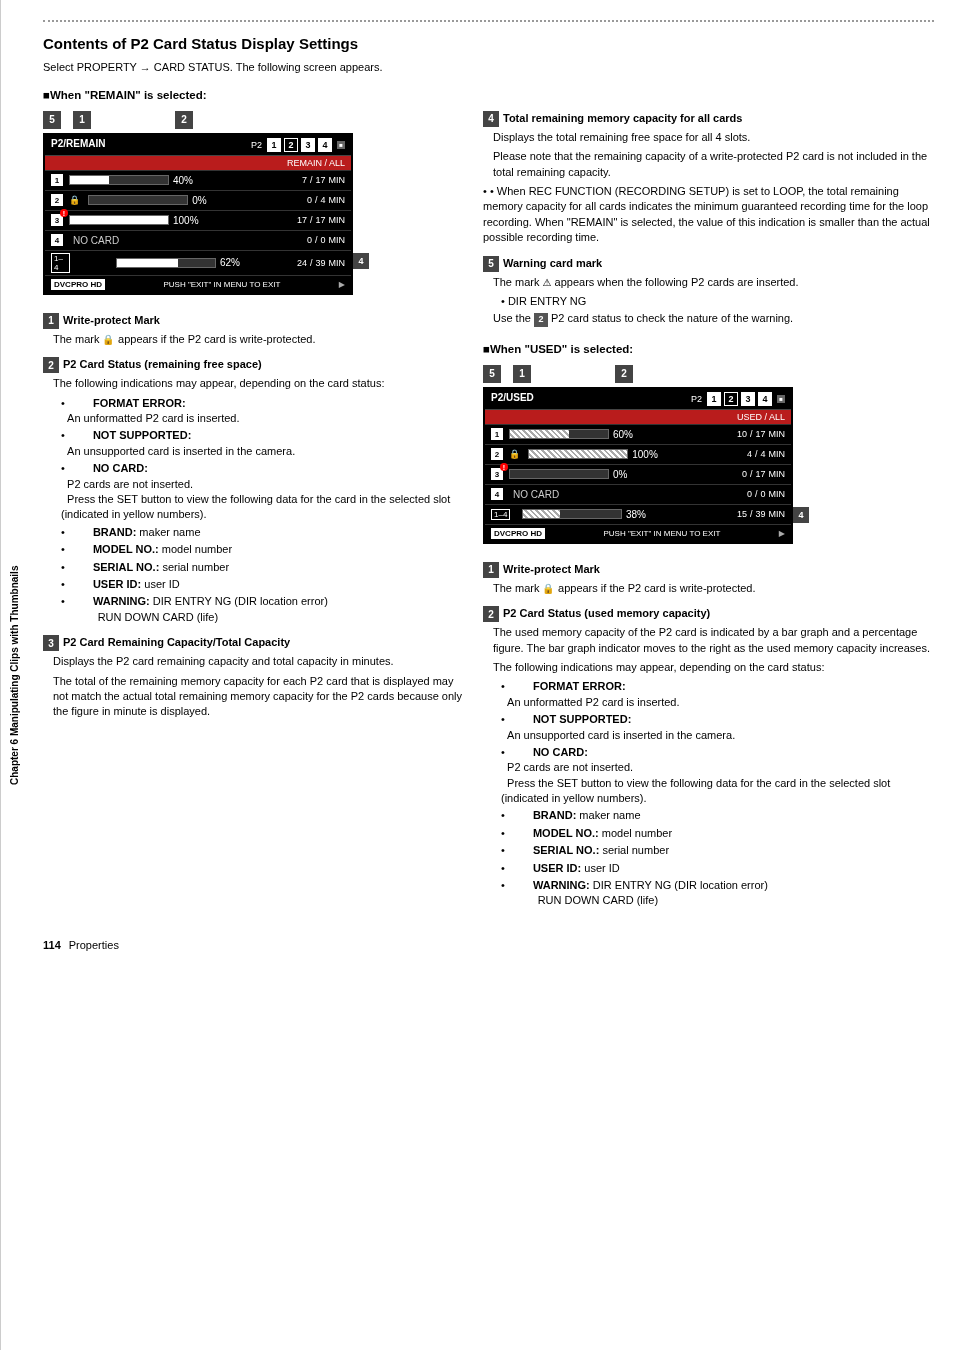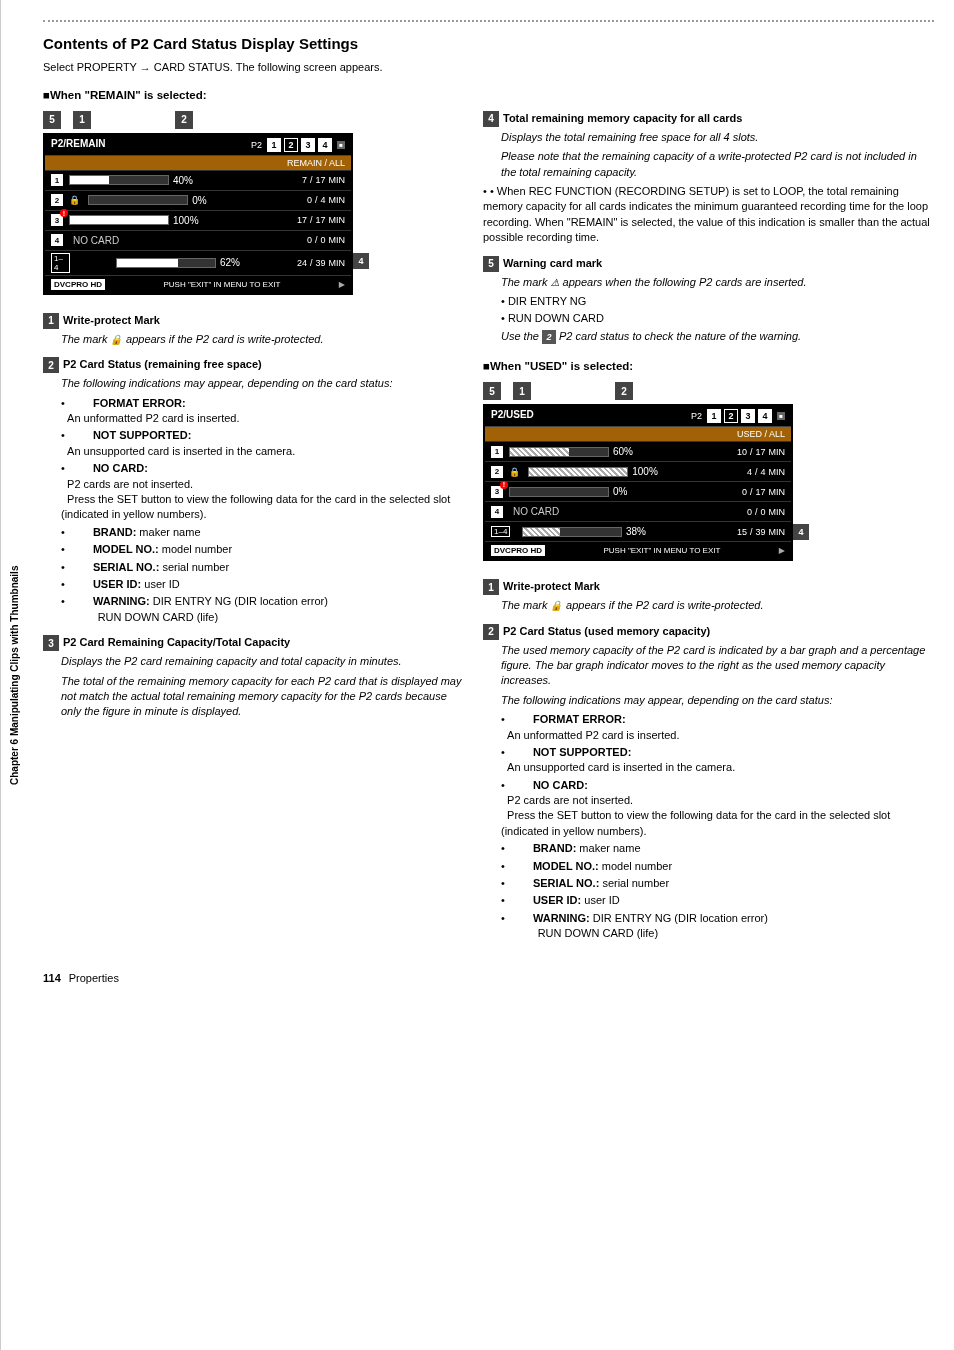--- a/index.html
+++ b/index.html
@@ -125,21 +125,21 @@
     .slot-box.active {
       background: #000;
       color: #fff;
       border: 1px solid #fff;
     }
 
     .screen-subheader {
       display: flex;
       justify-content: flex-end;
       padding: 2px 6px;
-      background: #a16207;
+      background: #b91c1c;
       font-size: 9px;
       border-bottom: 1px solid #333;
     }
 
     .screen-row {
       display: flex;
       align-items: center;
       padding: 2px 6px;
       border-bottom: 1px solid #333;
       min-height: 20px;
@@ -275,23 +275,22 @@
       gap: 4px;
       font-weight: bold;
       font-size: 11px;
       margin-bottom: 3px;
       line-height: 1.3;
     }
 
     .desc-body {
       font-size: 11px;
       line-height: 1.4;
-      margin-left: 18px;
+      margin-left: 10px;
       margin-bottom: 4px;
-      font-style: italic;
     }
 
     .bullet-item {
       margin-left: 18px;
       font-size: 11px;
       line-height: 1.4;
       margin-bottom: 2px;
     }
 
     .bullet-item::before {
@@ -526,21 +525,20 @@
 
         <div class="desc-section">
           <div class="desc-title">
             <div style="display:inline-flex;align-items:center;justify-content:center;width:16px;height:16px;background:#444;color:#fff;font-weight:bold;font-size:10px;flex-shrink:0;">5</div>
             <span>Warning card mark</span>
           </div>
           <div class="desc-body">
             The mark <span style="font-size:10px;">⚠</span> appears when the following P2 cards are inserted.
           </div>
           <div class="bullet-item">DIR ENTRY NG</div>
-          <div class="bullet-item">RUN DOWN CARD</div>
           <div class="desc-body">
             Use the <span style="display:inline-flex;align-items:center;justify-content:center;width:14px;height:14px;background:#555;color:#fff;font-weight:bold;font-size:9px;vertical-align:middle;">2</span> P2 card status to check the nature of the warning.
           </div>
         </div>
 
         <div class="section-heading" style="margin-top:16px;">■When "USED" is selected:</div>
 
         <div class="screen-annotations">
           <div style="display:inline-flex;align-items:center;justify-content:center;width:18px;height:18px;background:#444;color:#fff;font-weight:bold;font-size:10px;">5</div>
           <div style="display:inline-flex;align-items:center;justify-content:center;width:18px;height:18px;background:#444;color:#fff;font-weight:bold;font-size:10px;margin-left:8px;">1</div>

